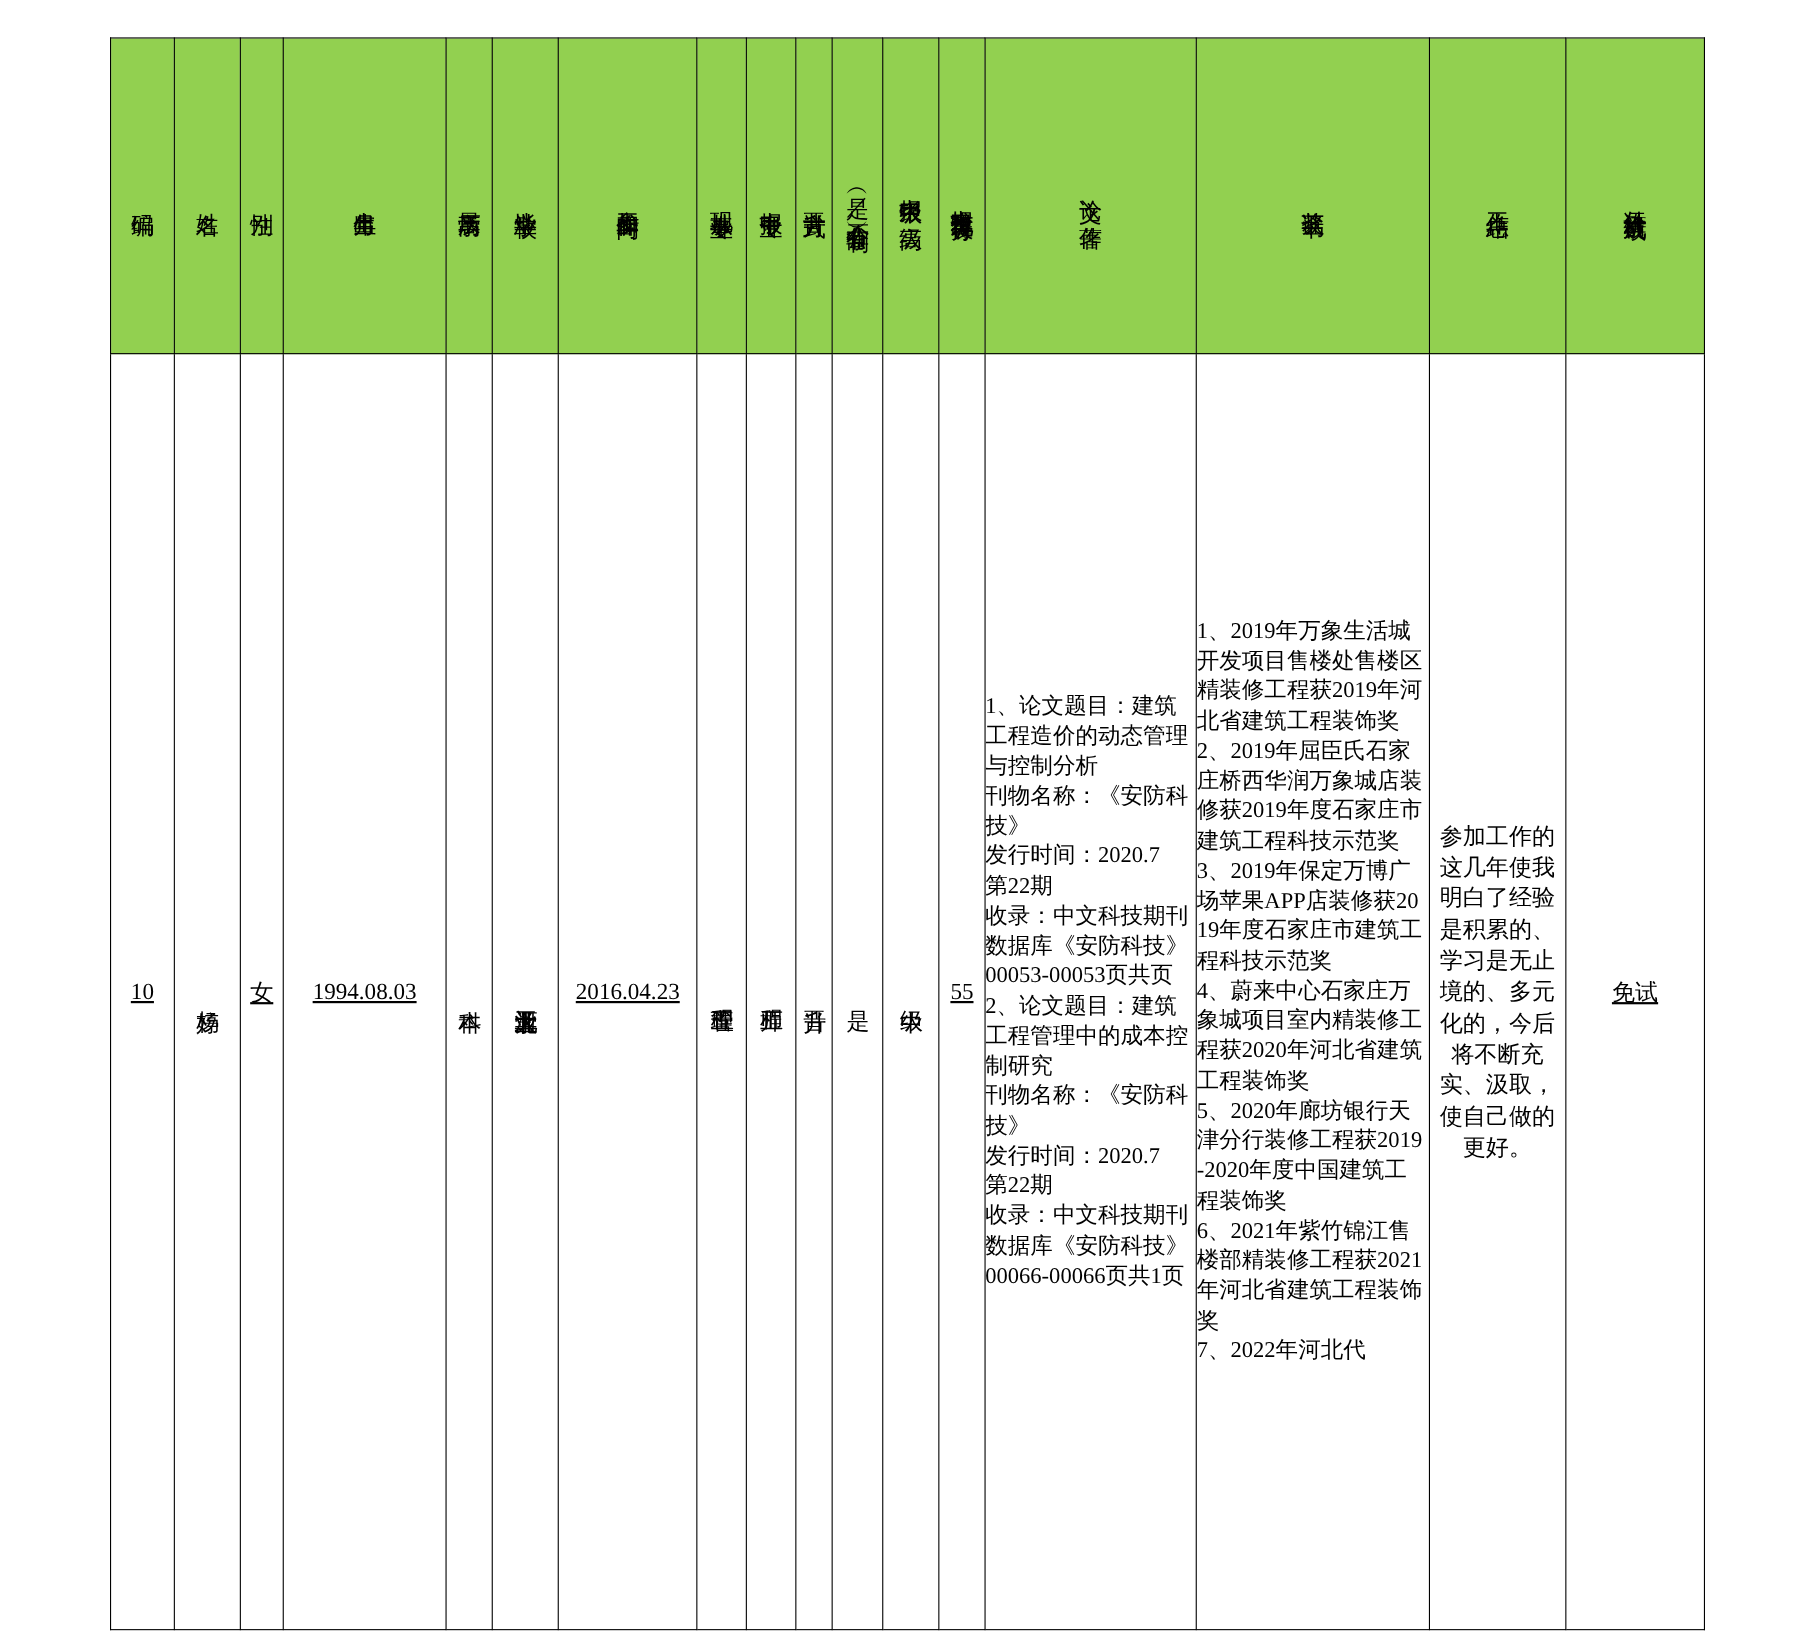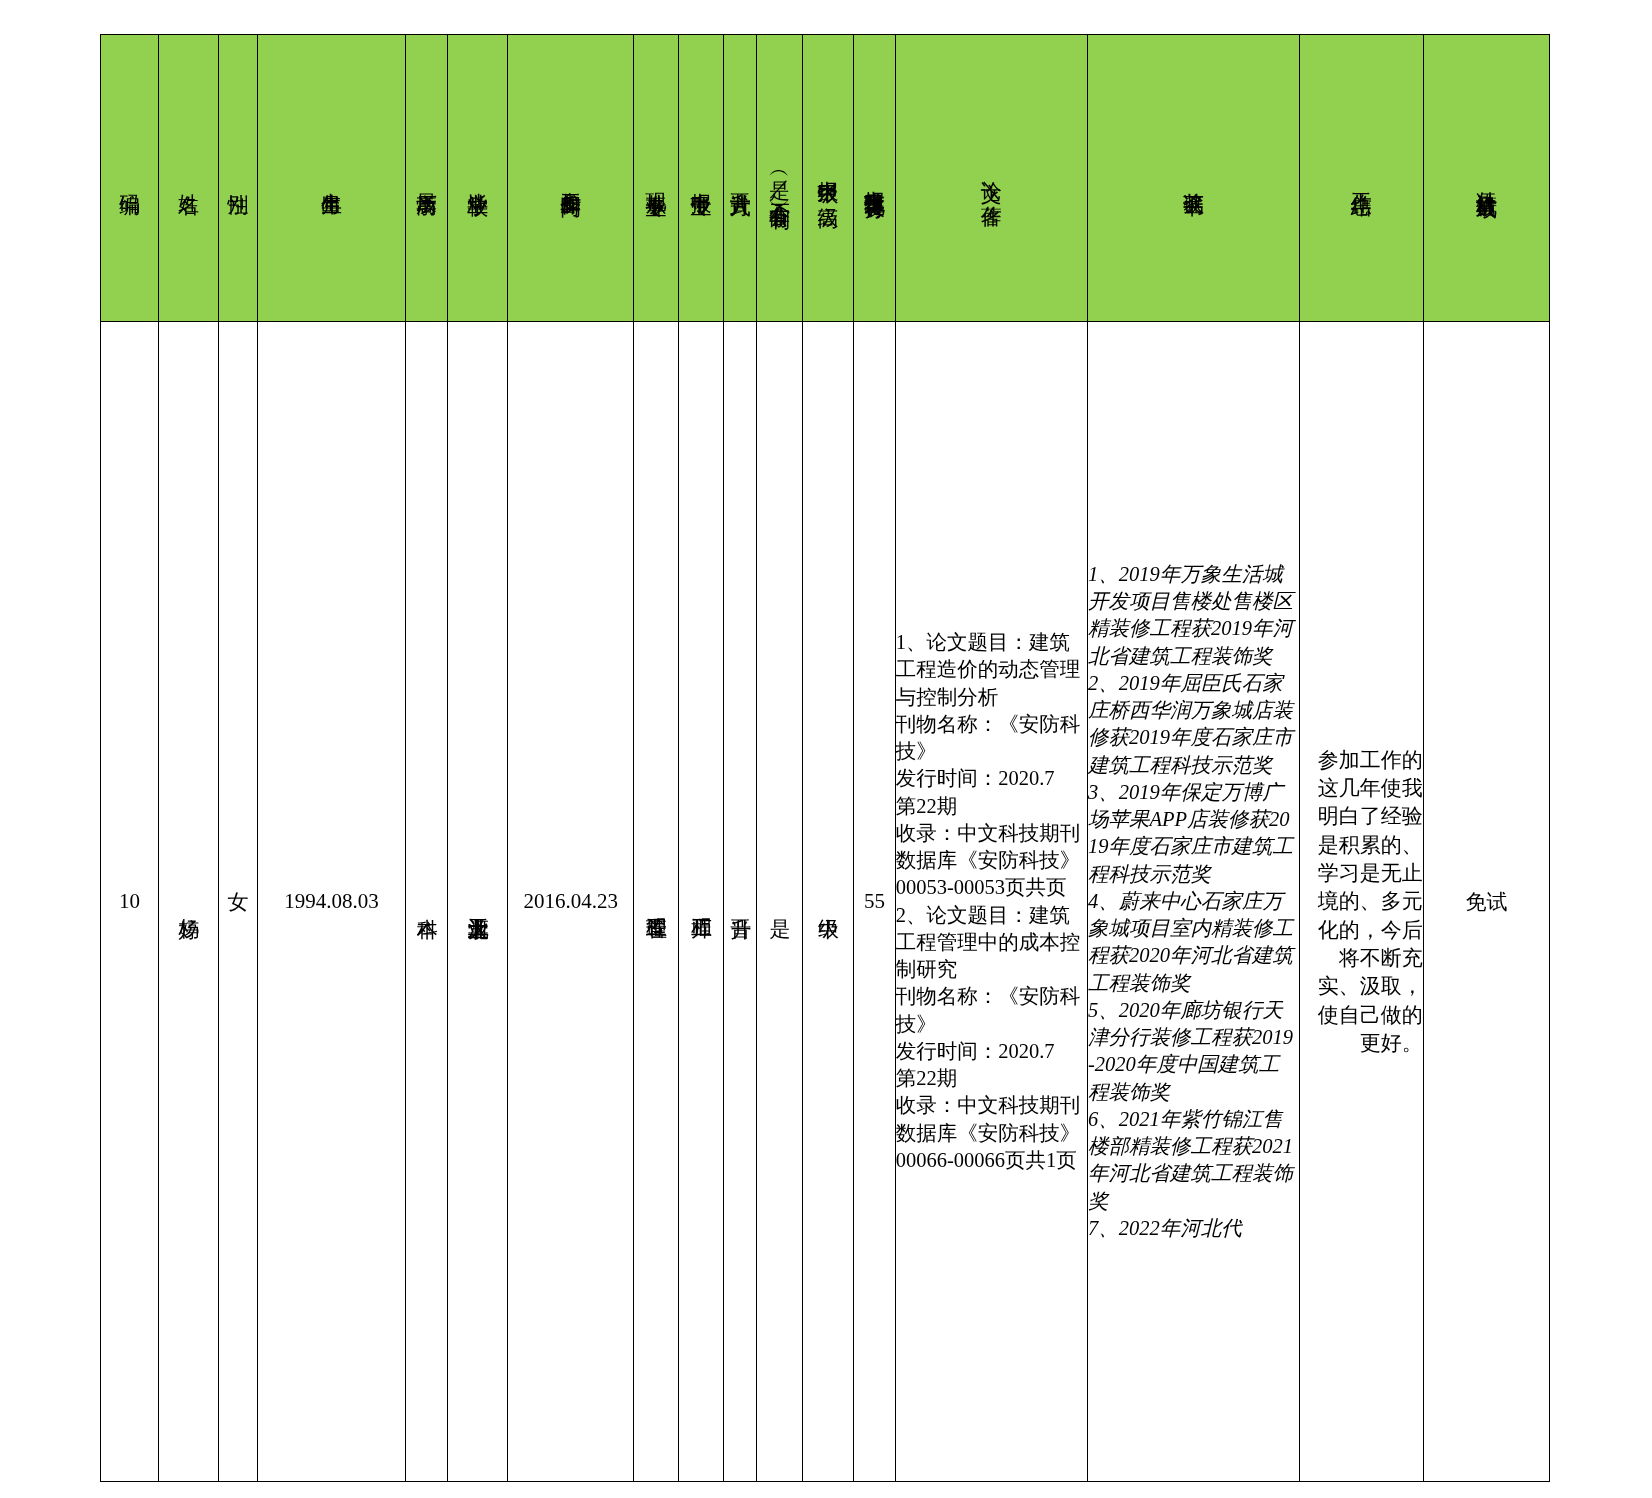--- a/index.html
+++ b/index.html
@@ -63,33 +63,34 @@
     text-orientation: upright;
     -webkit-text-orientation: upright;
     margin: 0 auto;
     font-size: 21px;
     line-height: 1.2;
     text-align: center;
     max-height: 1120px;
   }
   td.num, td.plain {
     font-size: 21px;
+    text-decoration: underline;
   }
   td.longtext {
     vertical-align: top;
     text-align: left;
     font-size: 20.5px;
     line-height: 1.33;
     padding: 8px 6px 0 8px;
     word-break: break-all;
     overflow: hidden;
   }
   td.summary {
     vertical-align: middle;
-    text-align: right;
+    text-align: center;
     font-size: 21px;
     line-height: 1.35;
     padding: 0 8px;
     word-break: break-all;
   }
   .cellrow { height: 1160px; }
   .nowrapcell {
     white-space: nowrap;
     overflow: hidden;
   }
@@ -207,21 +208,21 @@
         <td class="longtext" style="white-space: pre-wrap;">1、论文题目：建筑工程造价的动态管理与控制分析
 刊物名称：《安防科技》
 发行时间：2020.7
 第22期
 收录：中文科技期刊数据库《安防科技》00053-00053页共页
 2、论文题目：建筑工程管理中的成本控制研究
 刊物名称：《安防科技》
 发行时间：2020.7
 第22期
 收录：中文科技期刊数据库《安防科技》00066-00066页共1页</td>
-        <td class="longtext" style="white-space: pre-wrap; font-style: italic;">1、2019年万象生活城开发项目售楼处售楼区精装修工程获2019年河北省建筑工程装饰奖
+        <td class="longtext" style="white-space: pre-wrap;">1、2019年万象生活城开发项目售楼处售楼区精装修工程获2019年河北省建筑工程装饰奖
 2、2019年屈臣氏石家庄桥西华润万象城店装修获2019年度石家庄市建筑工程科技示范奖
 3、2019年保定万博广场苹果APP店装修获2019年度石家庄市建筑工程科技示范奖
 4、蔚来中心石家庄万象城项目室内精装修工程获2020年河北省建筑工程装饰奖
 5、2020年廊坊银行天津分行装修工程获2019-2020年度中国建筑工程装饰奖
 6、2021年紫竹锦江售楼部精装修工程获2021年河北省建筑工程装饰奖
 7、2022年河北代</td>
         <td class="summary" style="white-space: pre-wrap;">参加工作的这几年使我明白了经验是积累的、学习是无止境的、多元化的，今后将不断充实、汲取，使自己做的更好。</td>
         <td class="plain">免试</td>
       </tr>
     </tbody>

